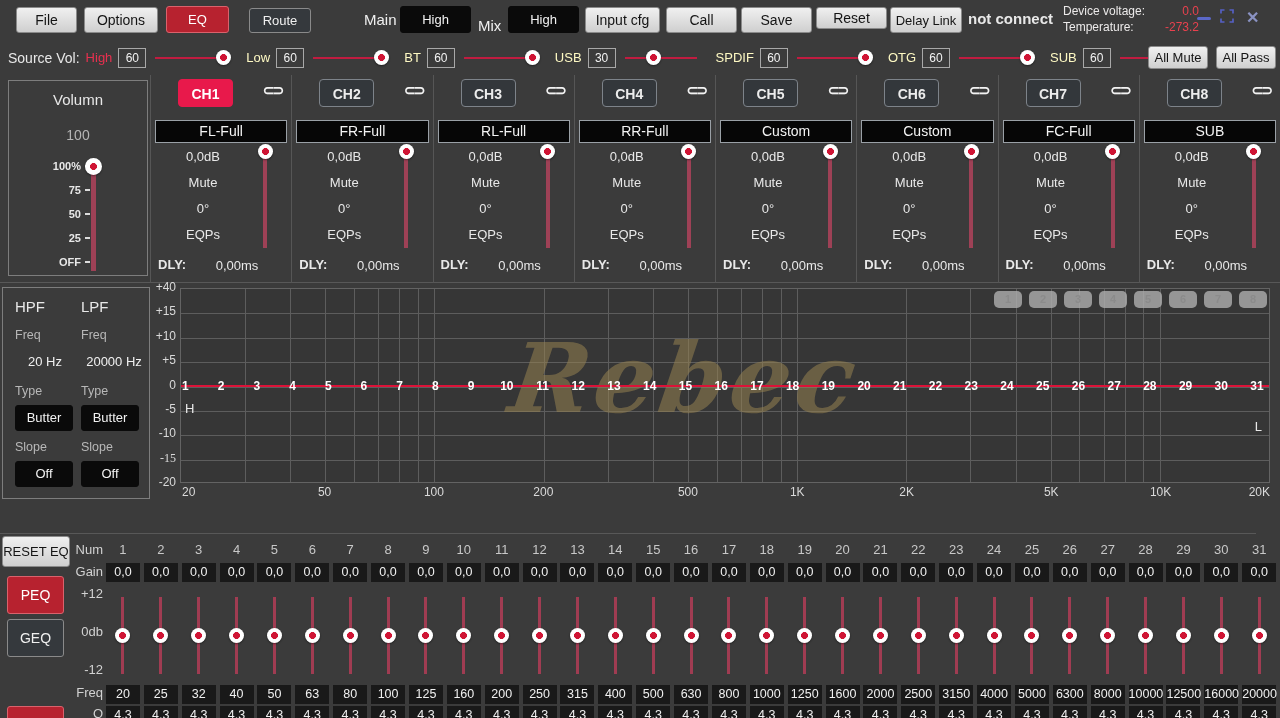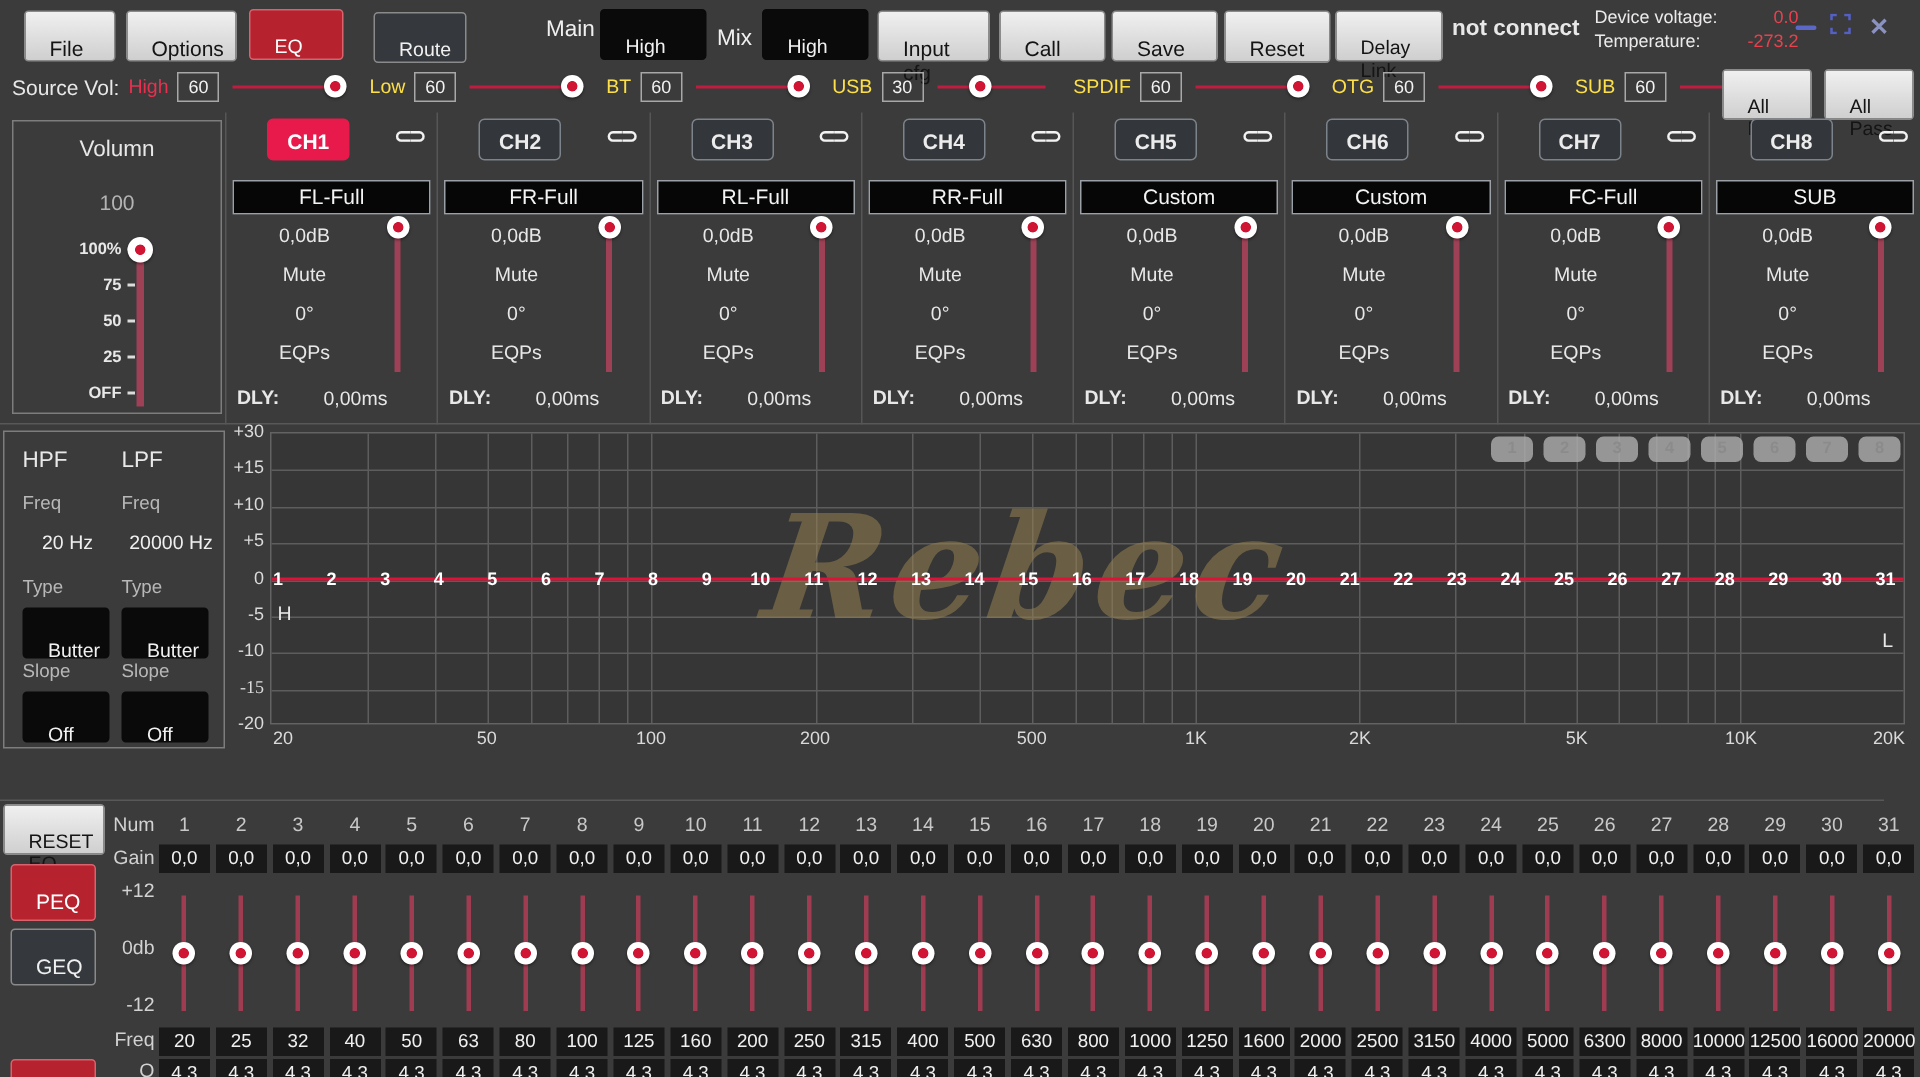--- a/index.html
+++ b/index.html
@@ -1,36 +1,36 @@
 <!DOCTYPE html>
 <html><head>
 <meta charset="utf-8">
 <style>
   html,body{margin:0;padding:0}
   body{width:1280px;height:718px;background:#3b3b3b;font-family:"Liberation Sans",sans-serif;
        color:#e8e8e8;overflow:hidden;position:relative;user-select:none;font-size:13px}
   .abs{position:absolute}
   
-  .btn{position:absolute;box-sizing:border-box;text-align:left;cursor:pointer;padding:16px}
+  .btn{position:absolute;box-sizing:border-box;text-align:center;cursor:pointer;padding:0}
   .btn-light{background:linear-gradient(#f0f0f0,#cfcfcf);border:1px solid #8a8a8a;border-radius:3px;color:#141414;font-size:14px}
   .btn-red{background:#b7222f;border:1px solid #d9626c;border-radius:3px;color:#fff;font-size:13px}
   .btn-dark{background:#0a0a0a;border:1px solid #0a0a0a;border-radius:3px;color:#f2f2f2;font-size:13px}
   .btn-outline{background:#35393d;border:1px solid #8a8a8a;border-radius:3px;color:#f0f0f0;font-size:13px}
   .tlabel{position:absolute;font-size:15px;color:#f0f0f0}
   
   #toolbar{position:absolute;left:0;top:0;width:1280px;height:40px}
   #status-text{position:absolute;font-size:15px;font-weight:bold;color:#e8e8e8}
   .di-row{display:flex;line-height:16px;font-size:12px}
   .di-label{width:94px;text-align:left;color:#eceaea}
   .di-val{width:42px;text-align:right;color:#e8414e}
   
   #sourcebar{position:absolute;left:0;top:40px;width:1280px;height:35px;display:flex;align-items:center;padding-left:8px;box-sizing:border-box}
   #sv-title{font-size:14px;margin-right:6px;white-space:nowrap}
   .svg-group{display:flex;align-items:center;margin-right:11px}
-  .sv-label{font-size:13px;color:#fde047;white-space:nowrap}
+  .sv-label{font-size:13px;color:#fef9c3;white-space:nowrap}
   .sv-label.hot{color:#e8304f}
   .sv-box{display:inline-block;width:26px;height:18px;line-height:18px;border:1px solid #a8a8a8;margin-left:6px;
           font-size:12px;text-align:center;color:#f2f2f2}
   .sv-track{position:relative;width:72px;height:2px;background:#c01c40;margin:0 8px 0 9px}
   .knob{position:absolute;border-radius:50%;background:radial-gradient(circle,#cf1434 0 3.2px,#fff 3.7px);box-shadow:0 1px 2px rgba(0,0,0,.45)}
   .k15{width:15px;height:15px}
   .k17{width:17px;height:17px}
   
   #channels-section{position:absolute;left:0;top:75px;width:1280px;height:208px;border-bottom:1px solid #585858;box-sizing:border-box}
   #volume-panel{position:absolute;left:8px;top:5px;width:140px;height:196px;border:1px solid #7d7d7d;box-sizing:border-box}
@@ -103,21 +103,21 @@
   <button class="btn btn-light" style="left:84px;top:7px;width:74px;height:26px">Options</button>
   <button class="btn btn-red" style="left:166px;top:6px;width:63px;height:27px">EQ</button>
   <button class="btn btn-outline" style="left:249px;top:8px;width:62px;height:25px">Route</button>
   <span class="tlabel" style="left:364px;top:11px">Main</span>
   <button class="btn btn-dark" style="left:400px;top:6px;width:71px;height:27px">High</button>
   <span class="tlabel" style="left:478px;top:17px">Mix</span>
   <button class="btn btn-dark" style="left:508px;top:6px;width:71px;height:27px">High</button>
   <button class="btn btn-light" style="left:585px;top:7px;width:75px;height:26px">Input cfg</button>
   <button class="btn btn-light" style="left:666px;top:7px;width:71px;height:26px">Call</button>
   <button class="btn btn-light" style="left:741px;top:7px;width:71px;height:26px">Save</button>
-  <button class="btn btn-light" style="left:816px;top:7px;width:71px;height:35px">Reset</button>
+  <button class="btn btn-light" style="left:816px;top:7px;width:71px;height:22px">Reset</button>
   <button class="btn btn-light" style="left:890px;top:7px;width:72px;height:26px;font-size:13px">Delay Link</button>
   <span id="status-text" style="left:968px;top:10px">not connect</span>
   <div class="abs" style="left:1063px;top:3px">
     <div class="di-row">
       <span class="di-label">Device voltage:</span>
       <span class="di-val">0.0</span>
     </div>
     <div class="di-row">
       <span class="di-label">Temperature:</span>
       <span class="di-val">-273.2</span>
@@ -331,21 +331,21 @@
       <div class="f-title">LPF</div>
       <div class="f-label">Freq</div>
       <div class="f-value">20000 Hz</div>
       <div class="f-label2">Type</div>
       <button class="btn btn-dark f-btn1">Butter</button>
       <div class="f-label3">Slope</div>
       <button class="btn btn-dark f-btn2">Off</button>
     </div>
   </div>
   <div id="y-ticks">
-      <span class="ytick" style="top: -5px;">+30</span>
+      <span class="ytick" style="top: -5px;">+40</span>
       <span class="ytick" style="top: 19.375px;">+15</span>
       <span class="ytick" style="top: 43.75px;">+10</span>
       <span class="ytick" style="top: 68.125px;">+5</span>
       <span class="ytick" style="top: 92.5px;">0</span>
       <span class="ytick" style="top: 116.875px;">-5</span>
       <span class="ytick" style="top: 141.25px;">-10</span>
       <span class="ytick" style="top: 165.625px; font-family: Liberation Serif, serif;">-15</span>
       <span class="ytick" style="top: 190px;">-20</span>
     </div>
   <div id="plot">

